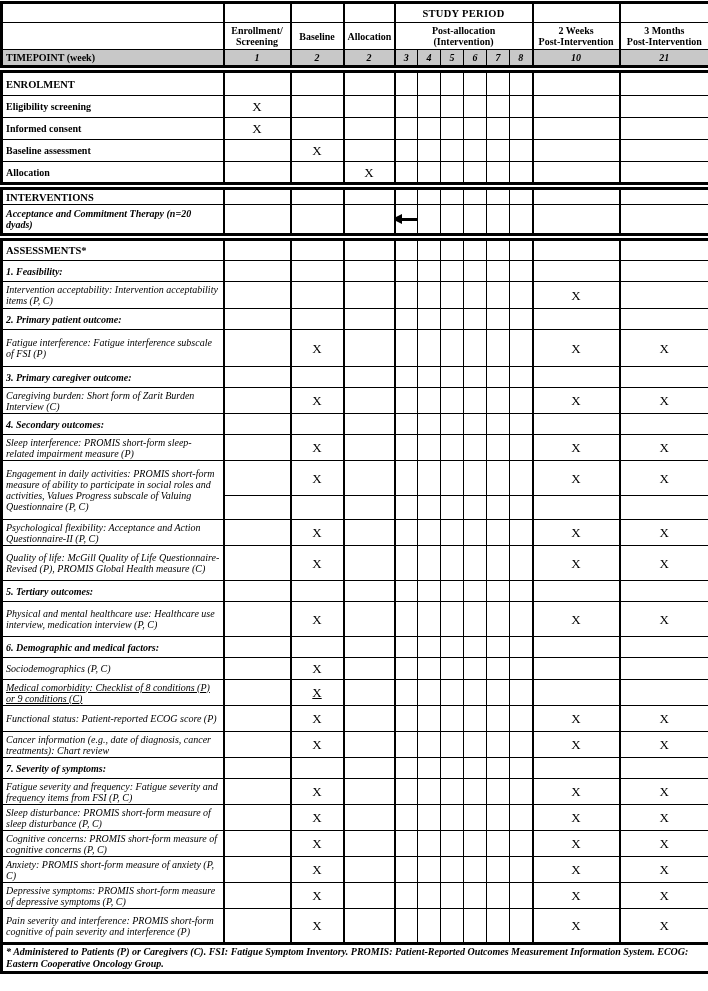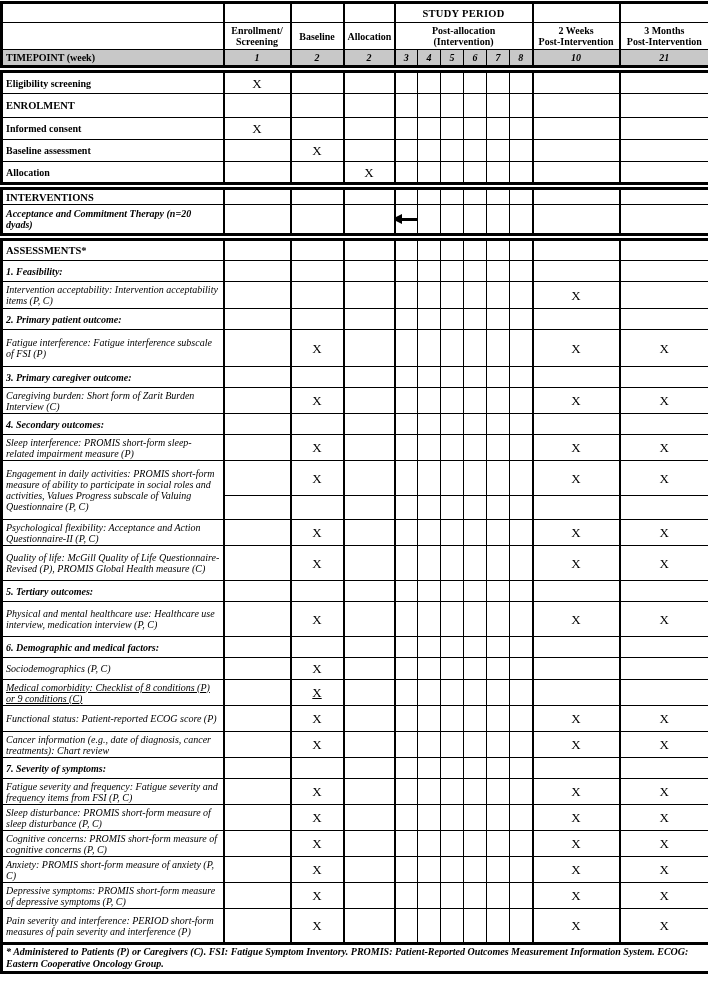--- a/index.html
+++ b/index.html
@@ -104,47 +104,47 @@
         <col style="width: 23px;">
         <col style="width: 23px;">
         <col style="width: 23px;">
         <col style="width: 23px;">
         <col style="width: 23px;">
         <col style="width: 23px;">
         <col style="width: 87px;">
         <col style="width: 90px;">
       </colgroup>
       <tbody>
-        <tr style="height: 22px;">
-          <td class="lbl item-bold">Eligibility screening</td>
-          <td class="c mk col-enroll">X</td>
-          <td class="c mk col-baseline"></td>
-          <td class="c mk col-alloc"></td>
-          <td class="c mk col-w3"></td>
-          <td class="c mk col-w4"></td>
-          <td class="c mk col-w5"></td>
-          <td class="c mk col-w6"></td>
-          <td class="c mk col-w7"></td>
-          <td class="c mk col-w8"></td>
-          <td class="c mk col-two_weeks"></td>
-          <td class="c mk col-three_months"></td>
-        </tr>
         <tr style="height: 24px;">
           <td class="sec">ENROLMENT</td>
           <td class="col-enroll"></td>
           <td class="col-baseline"></td>
           <td class="col-alloc"></td>
           <td class="col-w3"></td>
           <td class="col-w4"></td>
           <td class="col-w5"></td>
           <td class="col-w6"></td>
           <td class="col-w7"></td>
           <td class="col-w8"></td>
           <td class="col-two_weeks"></td>
           <td class="col-three_months"></td>
+        </tr>
+        <tr style="height: 22px;">
+          <td class="lbl item-bold">Eligibility screening</td>
+          <td class="c mk col-enroll">X</td>
+          <td class="c mk col-baseline"></td>
+          <td class="c mk col-alloc"></td>
+          <td class="c mk col-w3"></td>
+          <td class="c mk col-w4"></td>
+          <td class="c mk col-w5"></td>
+          <td class="c mk col-w6"></td>
+          <td class="c mk col-w7"></td>
+          <td class="c mk col-w8"></td>
+          <td class="c mk col-two_weeks"></td>
+          <td class="c mk col-three_months"></td>
         </tr>
         <tr style="height: 22px;">
           <td class="lbl item-bold">Informed consent</td>
           <td class="c mk col-enroll">X</td>
           <td class="c mk col-baseline"></td>
           <td class="c mk col-alloc"></td>
           <td class="c mk col-w3"></td>
           <td class="c mk col-w4"></td>
           <td class="c mk col-w5"></td>
           <td class="c mk col-w6"></td>
@@ -604,21 +604,21 @@
           <td class="c mk col-w3"></td>
           <td class="c mk col-w4"></td>
           <td class="c mk col-w5"></td>
           <td class="c mk col-w6"></td>
           <td class="c mk col-w7"></td>
           <td class="c mk col-w8"></td>
           <td class="c mk col-two_weeks">X</td>
           <td class="c mk col-three_months">X</td>
         </tr>
         <tr style="height: 35px;">
-          <td class="lbl item">Pain severity and interference: PERIOD short-form measures of pain severity and interference (P)</td>
+          <td class="lbl item">Pain severity and interference: PROMIS short-form cognitive of pain severity and interference (P)</td>
           <td class="c mk col-enroll"></td>
           <td class="c mk col-baseline">X</td>
           <td class="c mk col-alloc"></td>
           <td class="c mk col-w3"></td>
           <td class="c mk col-w4"></td>
           <td class="c mk col-w5"></td>
           <td class="c mk col-w6"></td>
           <td class="c mk col-w7"></td>
           <td class="c mk col-w8"></td>
           <td class="c mk col-two_weeks">X</td>

